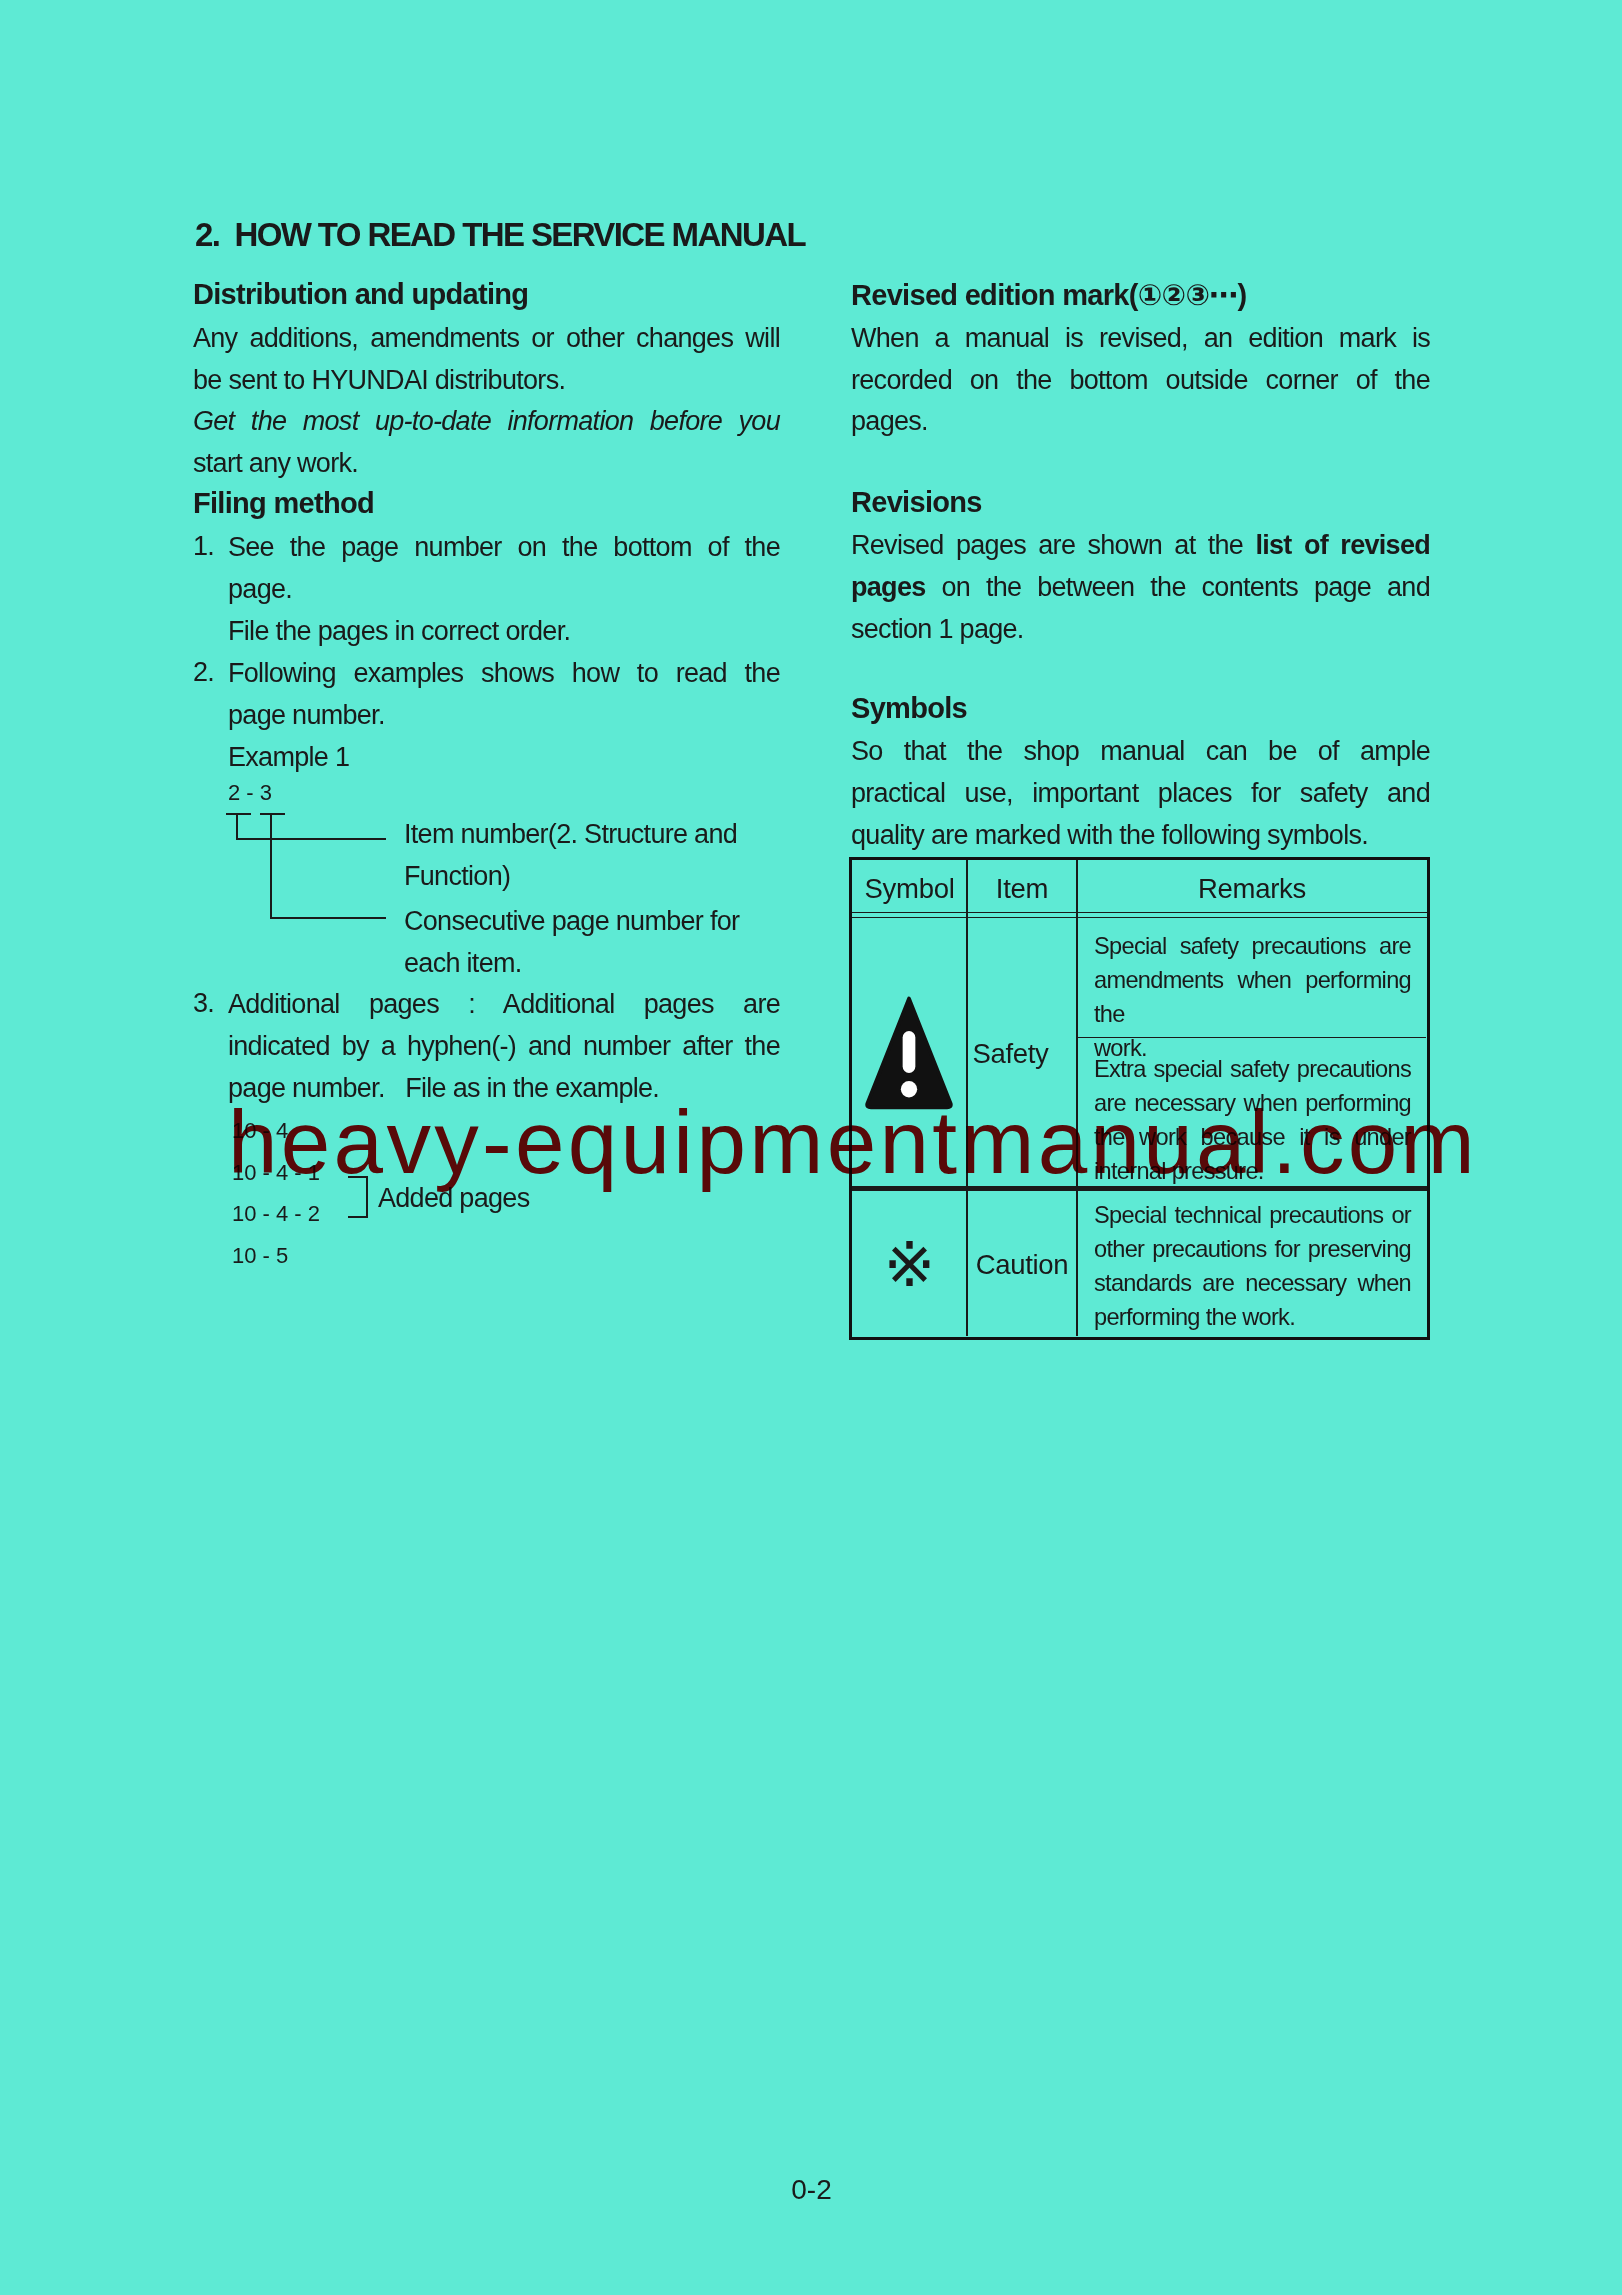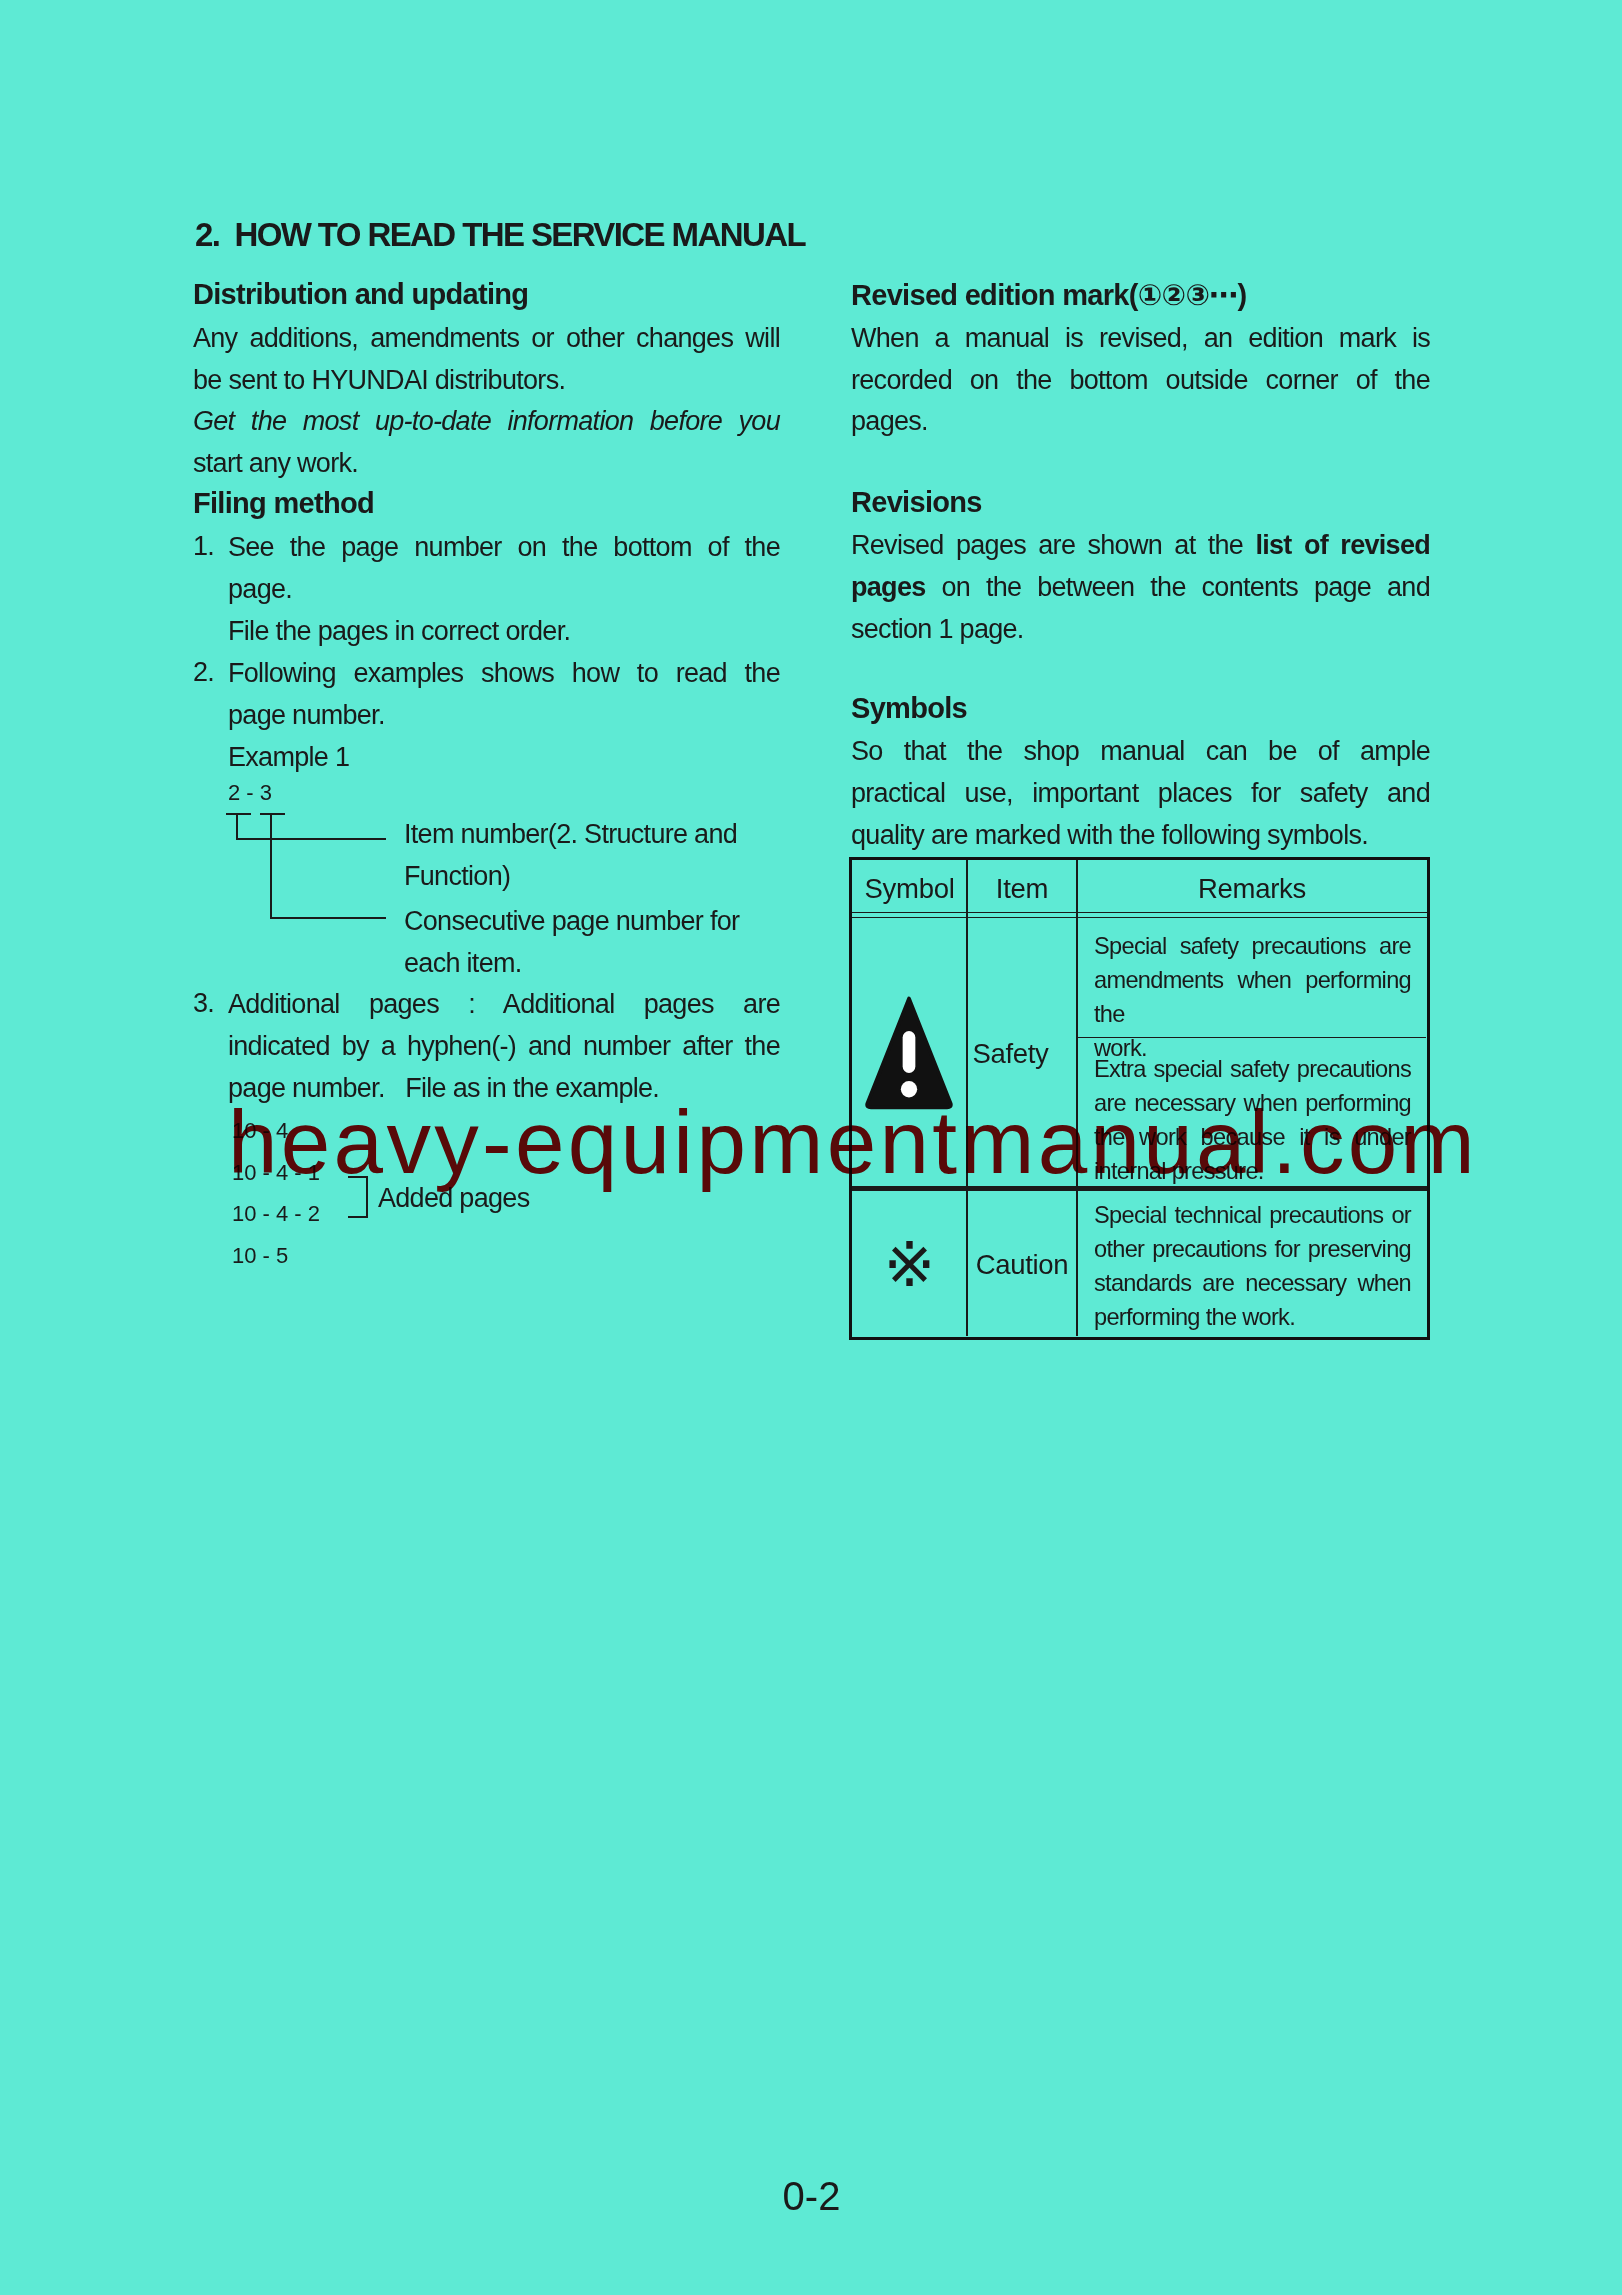--- a/index.html
+++ b/index.html
@@ -21,21 +21,21 @@
   .tbl-border { border:3.3px solid #111; box-sizing:border-box; }
   .cell-txt { font-size:23.6px; letter-spacing:-0.7px; line-height:34px; }
   .cell-txt div { min-height:34px; }
   .hdr { font-size:27.5px; letter-spacing:-0.3px; }
   .item-label { font-size:27.5px; letter-spacing:-0.3px; }
   .watermark {
     font-size:89px; letter-spacing:3.3px; white-space:pre;
     mix-blend-mode:multiply; z-index:5;
   }
   .refmark { font-size:62px; font-family:"DejaVu Sans",sans-serif; }
-  .pgnum { font-size:40px; letter-spacing:0; }
+  .pgnum { font-size:28px; letter-spacing:0; }
   .b { font-weight:700; }
 </style>
 </head>
 <body>
 
 <div class="page">
 
   <div class="abs title" style="left:195px; top:216px;">2.  HOW TO READ THE SERVICE MANUAL</div>
 
   <div class="abs h" style="left:193px; top:278px;">Distribution and updating</div>

